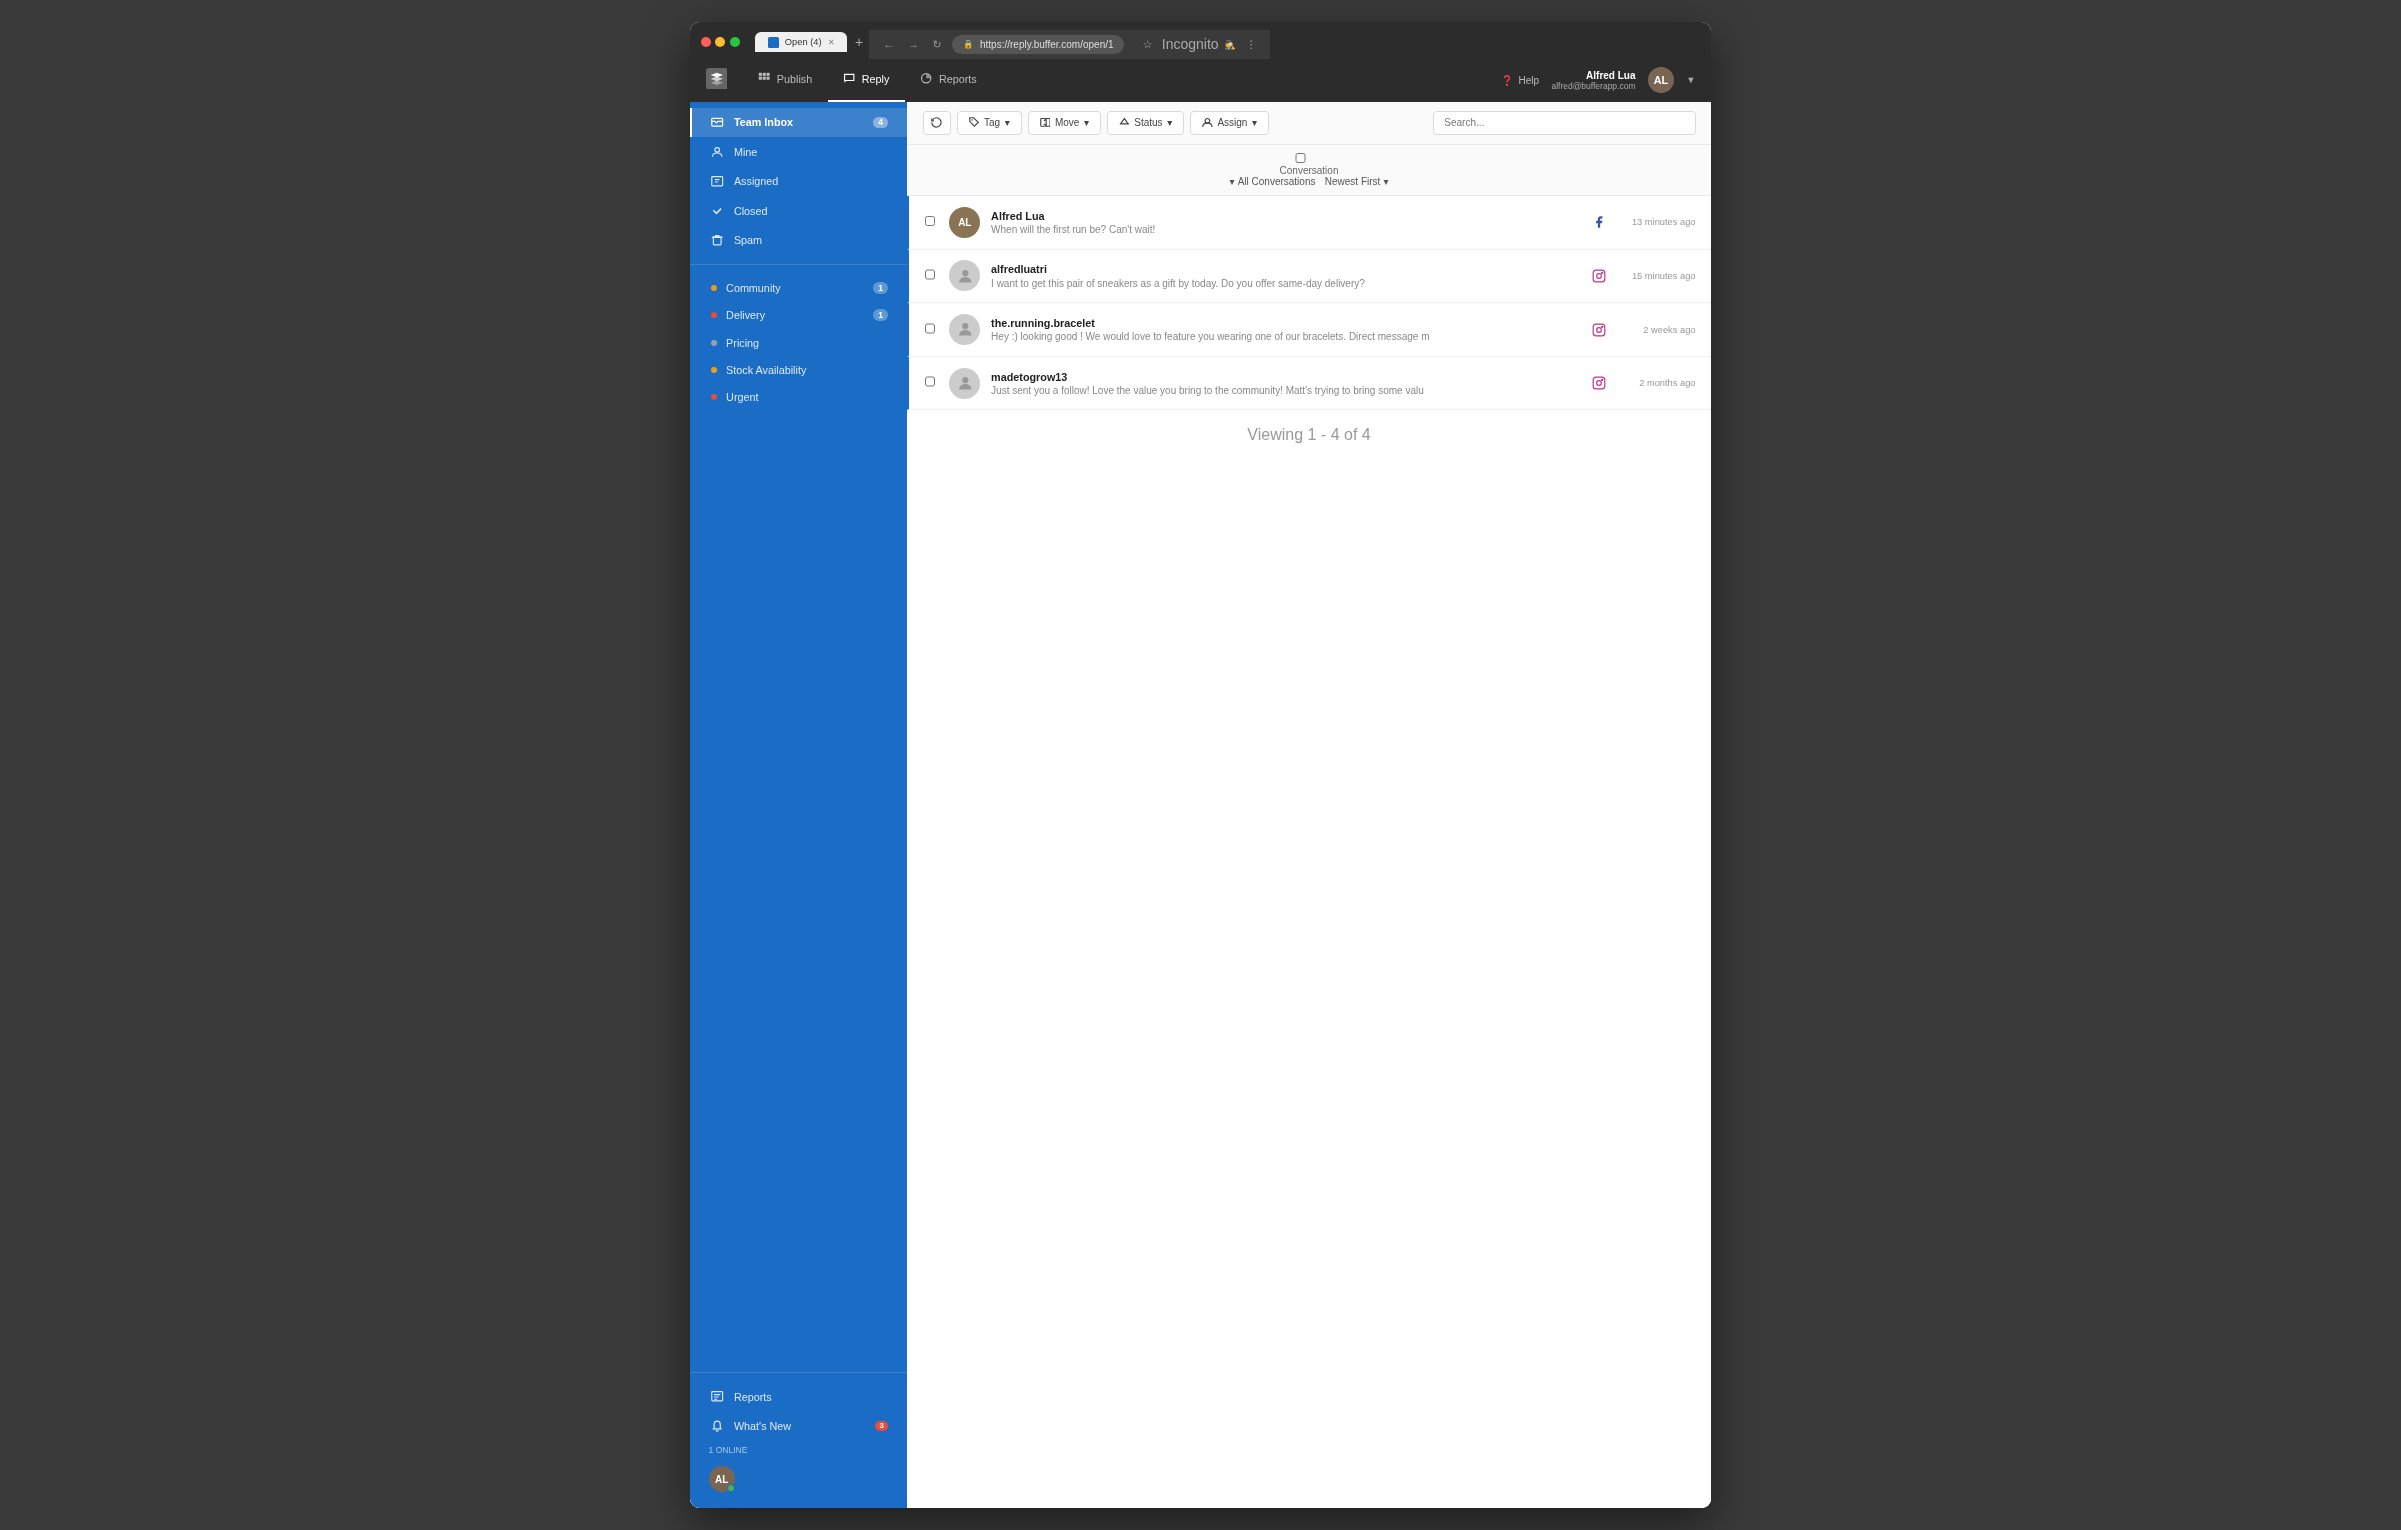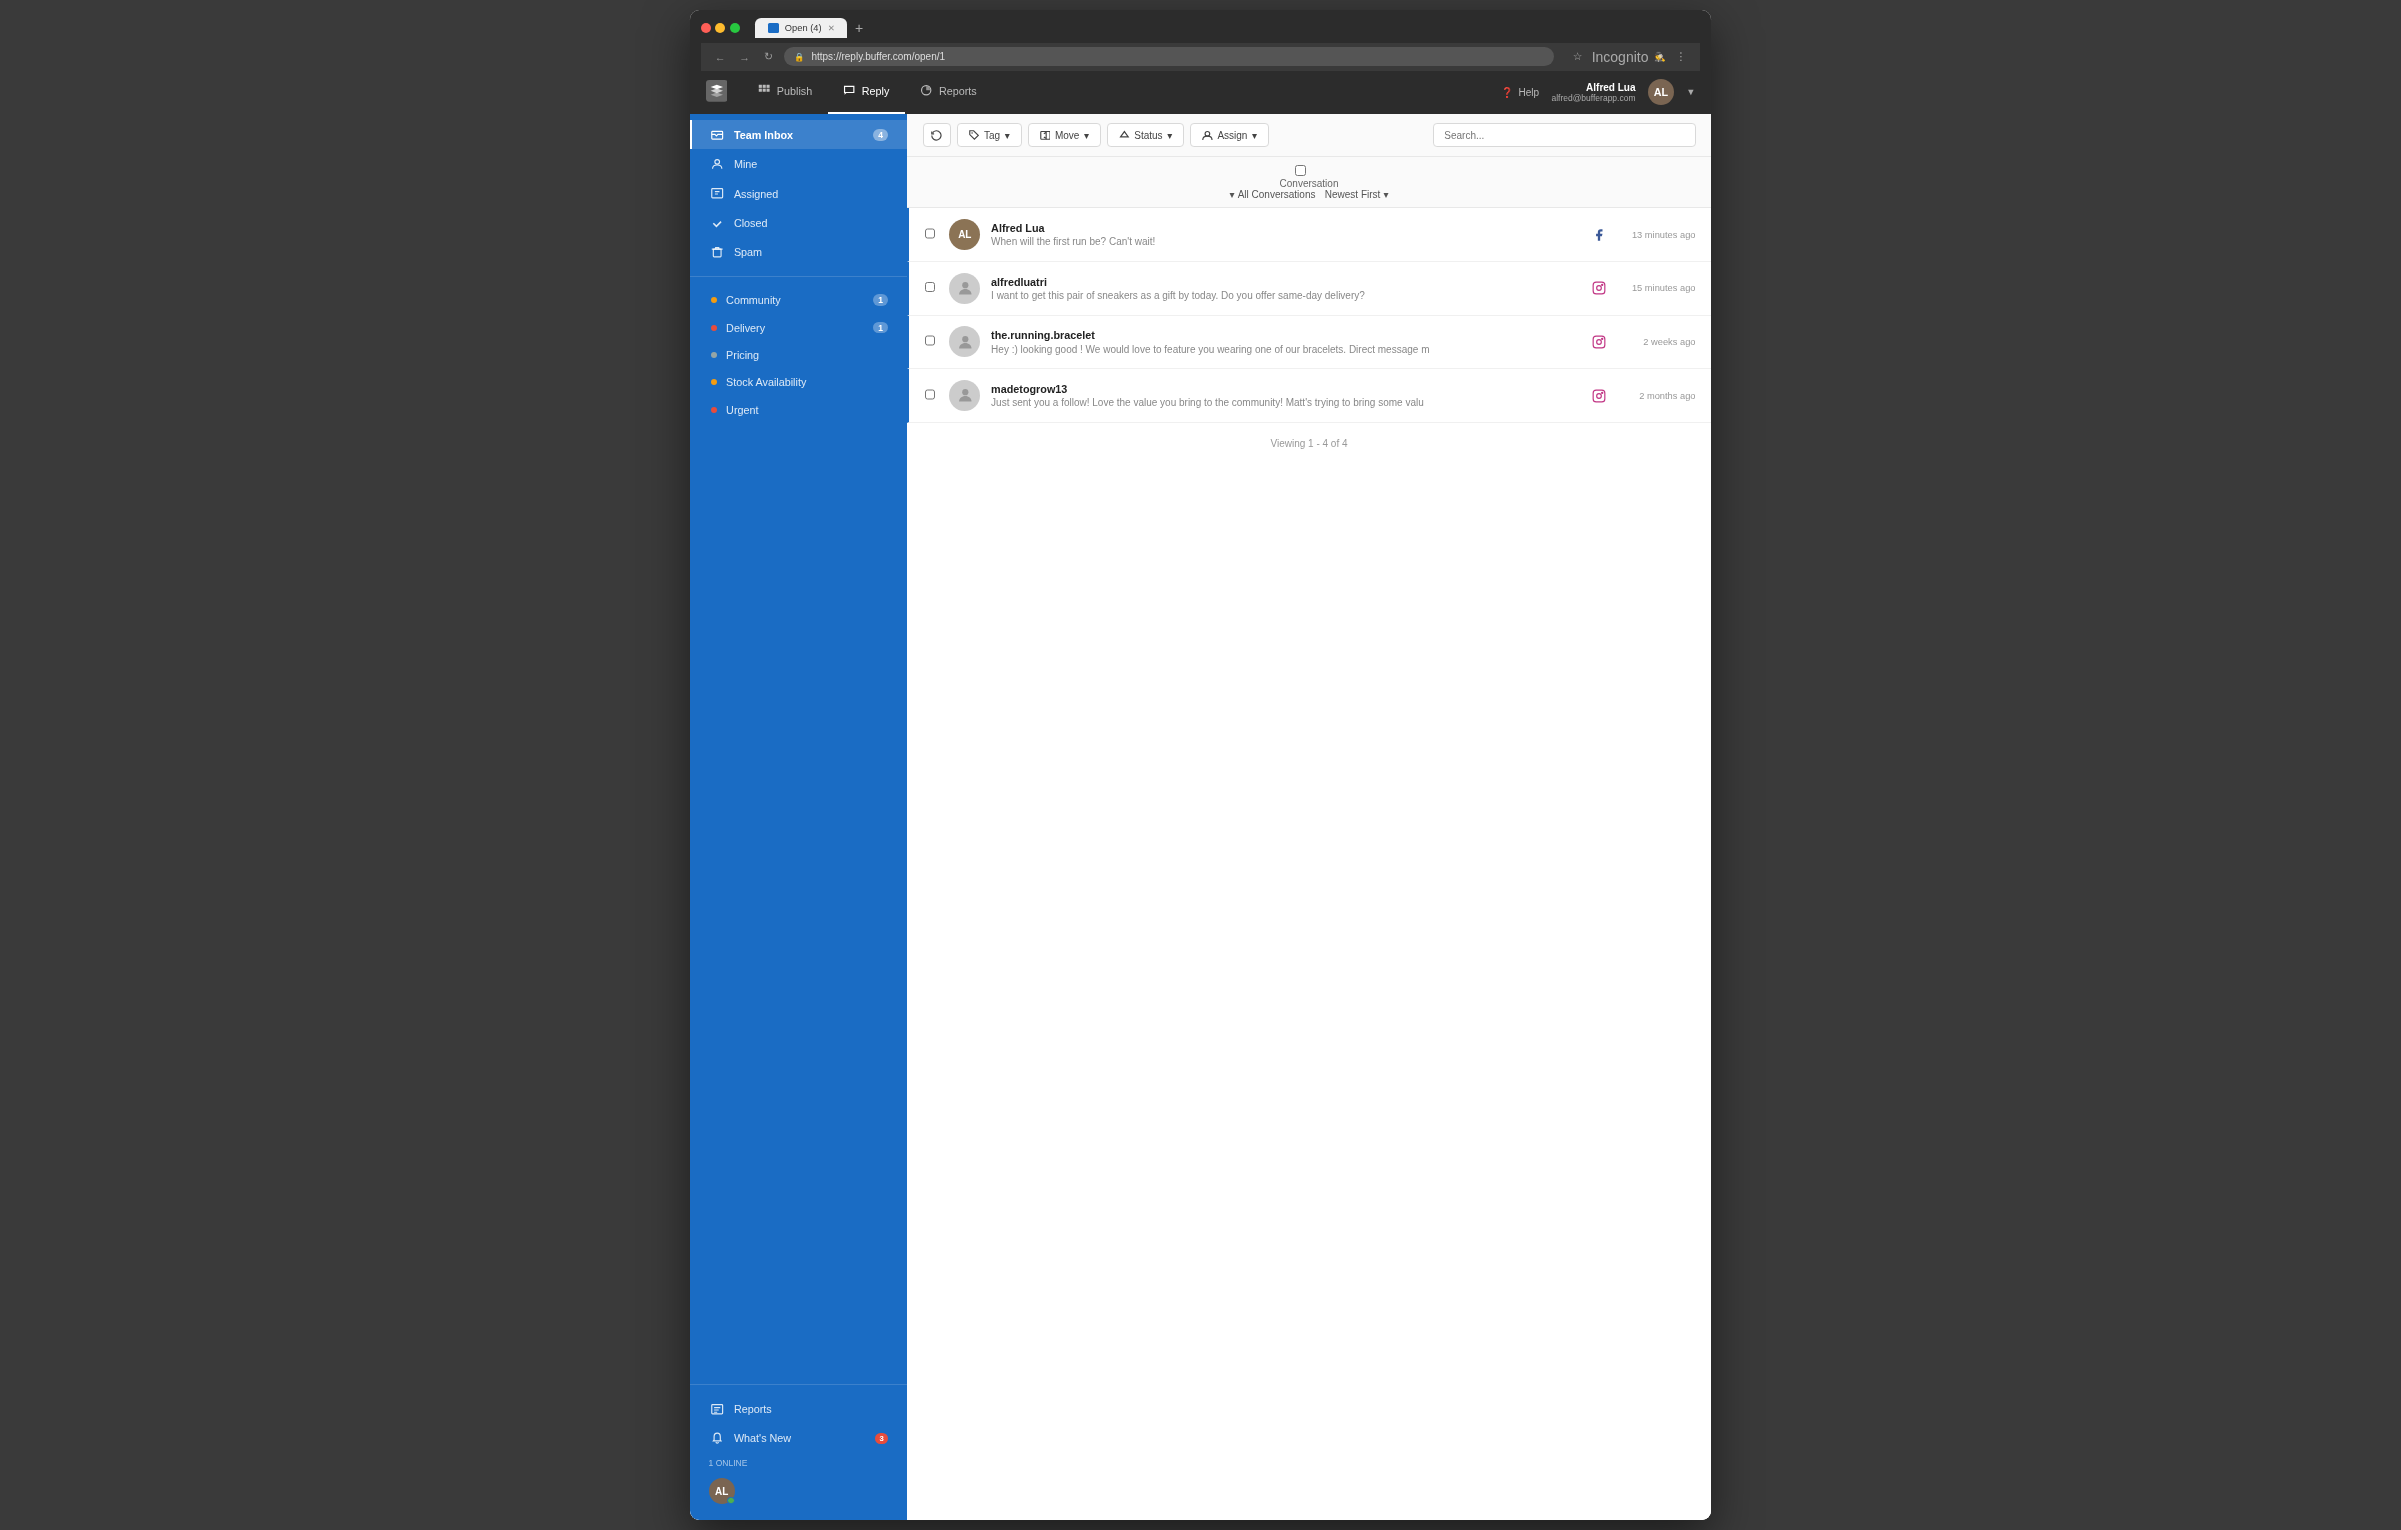--- a/index.html
+++ b/index.html
@@ -18,21 +18,20 @@
       border-radius: 9.3px;
       overflow: hidden;
       box-shadow: 0 15.5px 46px rgba(0,0,0,0.5);
     }
 
     
     .browser-titlebar {
       background: #2c2c2c;
       padding: 7.7px 10.8px 0 10.8px;
       display: flex;
-      flex-direction: column;
     }
 
     .traffic-light {
       width: 10px;
       height: 10px;
       border-radius: 50%;
     }
     .traffic-light.red { background: #ff5f57; }
     .traffic-light.yellow { background: #febc2e; }
     .traffic-light.green { background: #28c840; }
@@ -522,21 +521,21 @@
       font-size: 9.3px;
       color: #999;
       white-space: nowrap;
       min-width: 77px;
       text-align: right;
     }
 
     .viewing-label {
       text-align: center;
       padding: 15.5px;
-      font-size: 10px;
+      font-size: 16px;
       color: #999;
     }
 
     .whats-new-badge {
       background: #e74c3c;
       color: #fff;
       border-radius: 7.7px;
       padding: 0.8px 4.6px;
       font-size: 7.7px;
       font-weight: 700;

